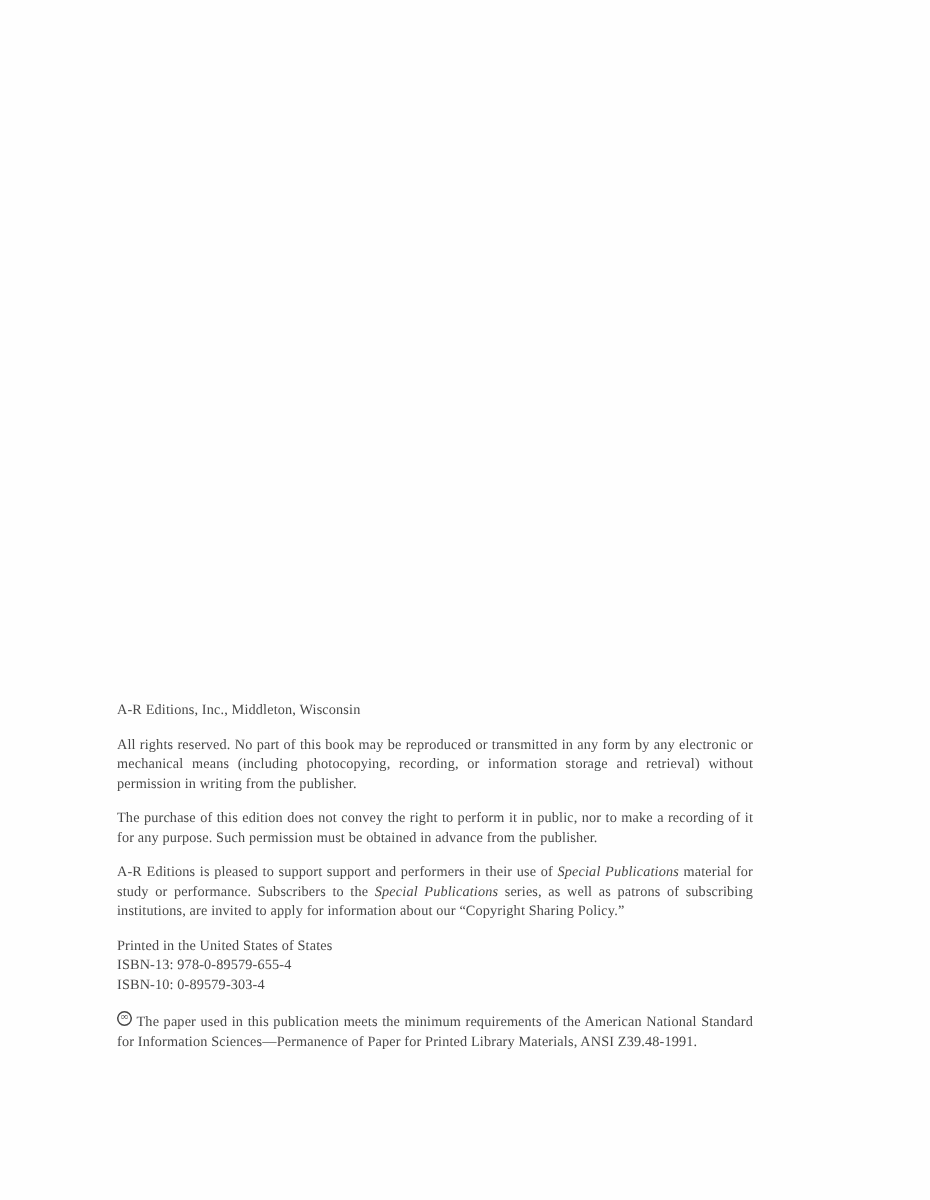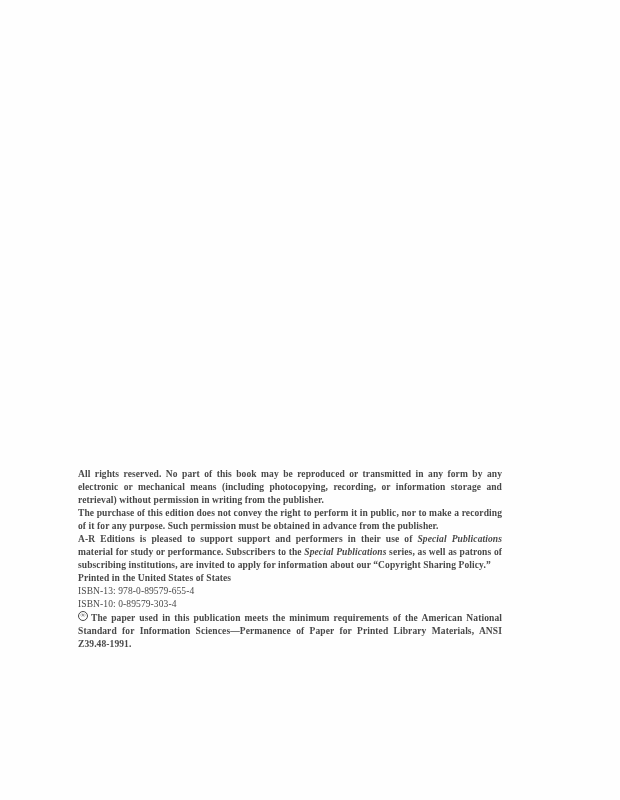--- a/index.html
+++ b/index.html
@@ -27,21 +27,21 @@
     font-size: 9.5px;
     line-height: 13px;
     color: #484848;
     letter-spacing: 0.1px;
   }
   .para {
     text-align: justify;
     margin: 0;
   }
   .gap-top {
-    font-weight: bold;
+    margin-top: 10px;
   }
   .gap-top-lg {
   }
   .line {
     white-space: nowrap;
   }
   .perm-icon {
     display: inline-block;
     width: 8px;
     height: 8px;
@@ -58,20 +58,21 @@
   i {
     font-style: italic;
   }
 </style>
 </head>
 <body>
 
 <div class="page">
   <div class="colophon">
 
+    <div class="line">A-R Editions, Inc., Middleton, Wisconsin</div>
 
     <div class="para gap-top"><span>All rights reserved. No part of this book may be reproduced or transmitted in any form by any electronic or mechanical means (including photocopying, recording, or information storage and retrieval) without permission in writing from the publisher.</span></div>
 
     <div class="para gap-top"><span>The purchase of this edition does not convey the right to perform it in public, nor to make a recording of it for any purpose. Such permission must be obtained in advance from the publisher.</span></div>
 
     <div class="para gap-top"><span>A-R Editions is pleased to support support and performers in their use of </span><i>Special Publications</i><span> material for study or performance. Subscribers to the </span><i>Special Publications</i><span> series, as well as patrons of subscribing institutions, are invited to apply for information about our “Copyright Sharing Policy.”</span></div>
 
     <div class="line gap-top">Printed in the United States of States</div>
 
     <div class="gap-top-lg">

